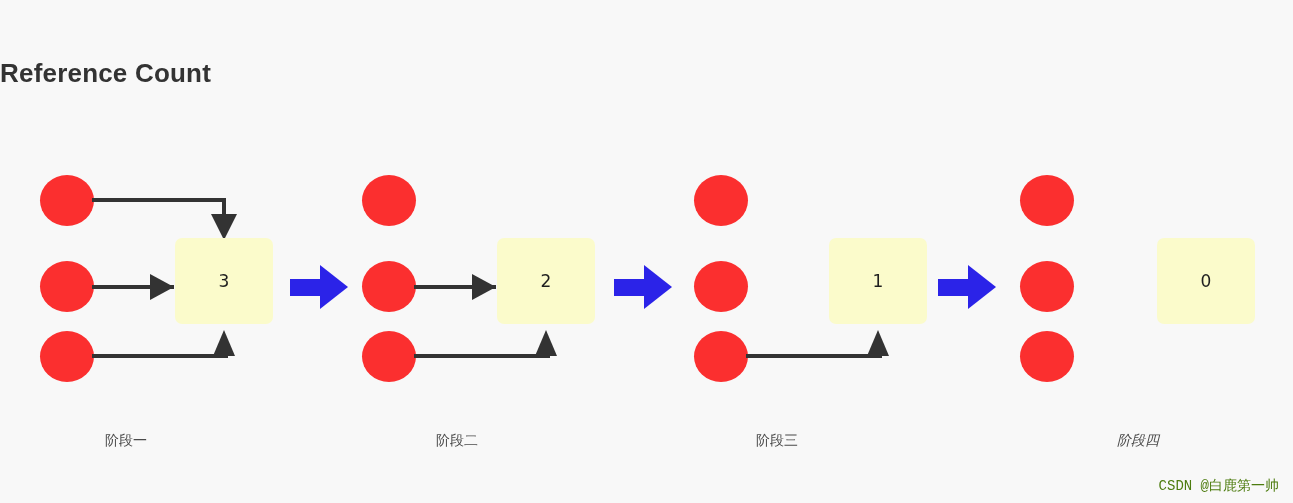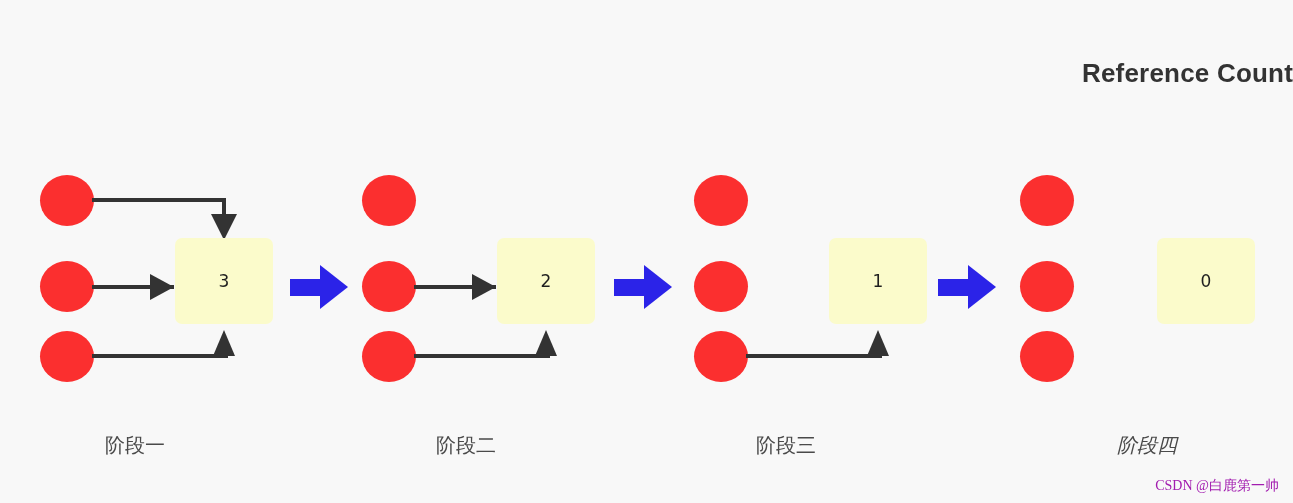--- a/index.html
+++ b/index.html
@@ -15,21 +15,21 @@
     width: 1293px;
     height: 503px;
     background: #f8f8f8;
     overflow: hidden;
   }
   #title {
     position: absolute;
     top: 58px;
     left: 0;
     width: 1293px;
-    text-align: right;
+    text-align: left;
     font-size: 26px;
     font-weight: bold;
     color: #333333;
     letter-spacing: 0.2px;
   }
   .stage {
     position: absolute;
     top: 160px;
     height: 240px;
   }
@@ -107,33 +107,33 @@
     width: 0;
     height: 0;
     border-top: 22px solid transparent;
     border-bottom: 22px solid transparent;
     border-left: 28px solid #2b23e8;
   }
 
   .stage-label {
     position: absolute;
     top: 432px;
-    font-size: 20px;
+    font-size: 14px;
     color: #4a4a4a;
     font-family: "DejaVu Sans", sans-serif;
     white-space: nowrap;
   }
 
   #watermark {
     position: absolute;
     right: 14px;
     bottom: 8px;
     font-size: 14px;
-    color: #a21caf;
-    font-family: Liberation Serif, serif;
+    color: #4d7c0f;
+    font-family: Liberation Mono, monospace;
     white-space: nowrap;
     text-align: right;
   }
 </style>
 </head>
 <body>
 
 <div id="canvas">
 
   <div id="title">Reference Count</div>

